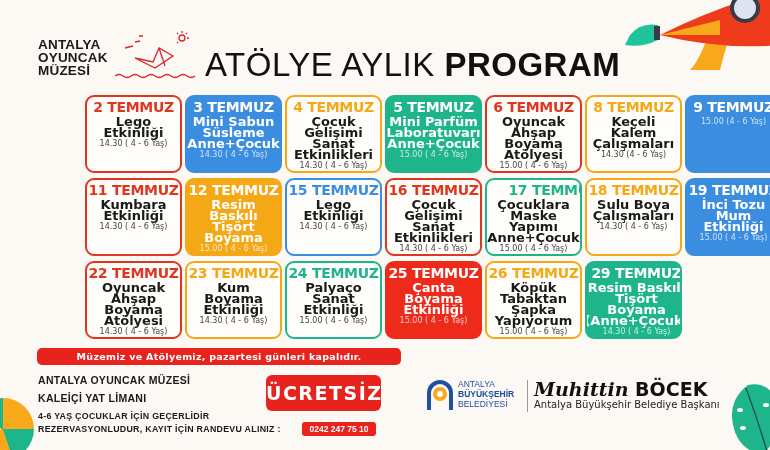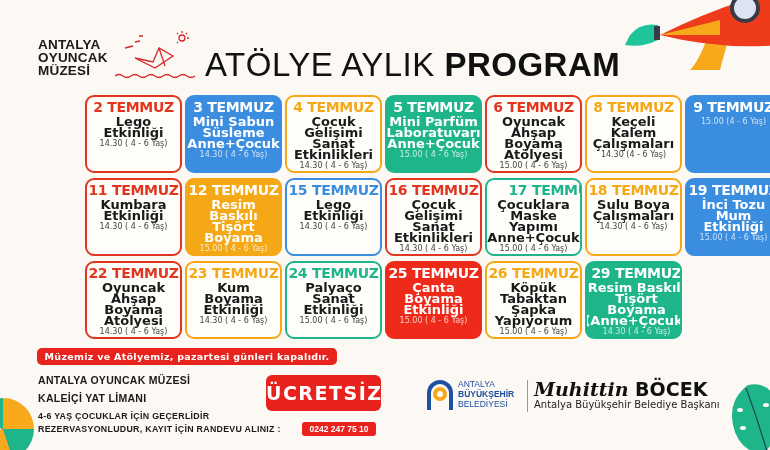--- a/index.html
+++ b/index.html
@@ -11,21 +11,21 @@
   .rocket { position: absolute; left: 620px; top: -10px; width: 150px; height: 80px; }
   .grid { position: absolute; left: 38px; top: 95px; display: grid; grid-template-columns: repeat(7, 97px); grid-template-rows: repeat(3, 78px); column-gap: 3px; row-gap: 5px; margin-left: 47px; }
   .card { border-radius: 9px; border: 2px solid; text-align: center; padding: 2px 1px; display: flex; flex-direction: column; align-items: center; justify-content: flex-start; overflow: hidden; }
   .card .date { font-weight: bold; font-size: 14px; line-height: 17px; white-space: nowrap; letter-spacing: -0.3px; }
   .card .act { font-size: 13px; line-height: 11px; font-weight: 600; color: #1a1a1a; white-space: pre-line; }
   .card .time { font-size: 8px; line-height: 11px; color: #444; }
   .card.outline { background: #fffdfa; }
   .card.filled .act { color: #fff; }
   .card.filled .date { color: #fff; }
   .card.filled .time { color: rgba(255,255,255,0.75); }
-  .notice { position: absolute; left: 37px; top: 348px; width: 300px; height: 17px; background: #e8231d; color: #fff; border-radius: 5px; font-size: 9.5px; font-weight: bold; text-align: center; line-height: 17px; letter-spacing: 0.3px; }
+  .notice { position: absolute; left: 37px; top: 348px; width: 364px; height: 17px; background: #e8231d; color: #fff; border-radius: 5px; font-size: 9.5px; font-weight: bold; text-align: center; line-height: 17px; letter-spacing: 0.3px; }
   .addr { position: absolute; left: 38px; font-family: "Liberation Sans", sans-serif; font-weight: bold; color: #1a1a1a; letter-spacing: 0.3px; }
   .free { position: absolute; left: 266px; top: 375px; width: 115px; height: 36px; background: #e8231d; color: #fff; border-radius: 6px; font-weight: bold; font-size: 19px; text-align: center; line-height: 36px; letter-spacing: 1.5px; }
   .phone { position: absolute; left: 302px; top: 422px; width: 74px; height: 14px; background: #e8231d; color: #fff; border-radius: 3px; font-size: 8.5px; text-align: center; line-height: 14px; font-family: "Liberation Sans", sans-serif; font-weight: bold; }
   .abb-logo { position: absolute; left: 425px; top: 378px; }
   .abb-text { position: absolute; left: 458px; top: 379px; font-family: "Liberation Sans", sans-serif; font-size: 8.5px; line-height: 10px; color: #1e4fa0; }
   .divider { position: absolute; left: 527px; top: 380px; width: 1px; height: 32px; background: #999; }
   .mayor { position: absolute; left: 534px; top: 378px; }
   .mayor .name { font-size: 19px; font-weight: bold; color: #111; white-space: nowrap; }
   .mayor .name i { font-family: "DejaVu Serif", serif; font-style: italic; font-weight: 900; }
   .mayor .sub { font-size: 10px; font-weight: normal; color: #222; white-space: nowrap; margin-top: -1px; }

